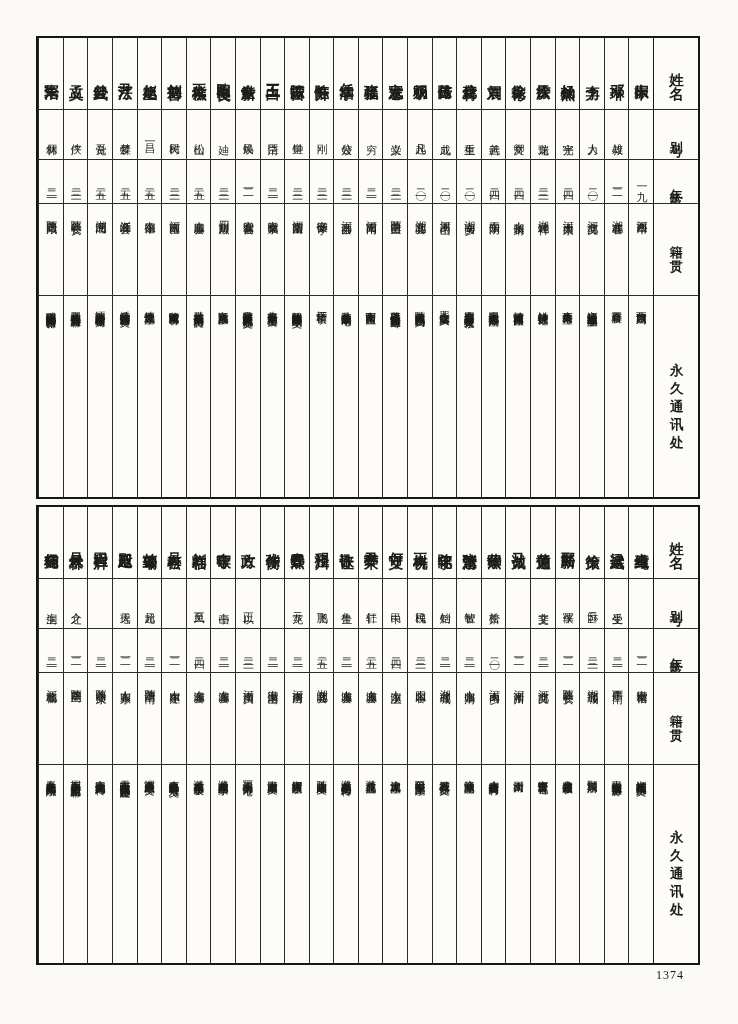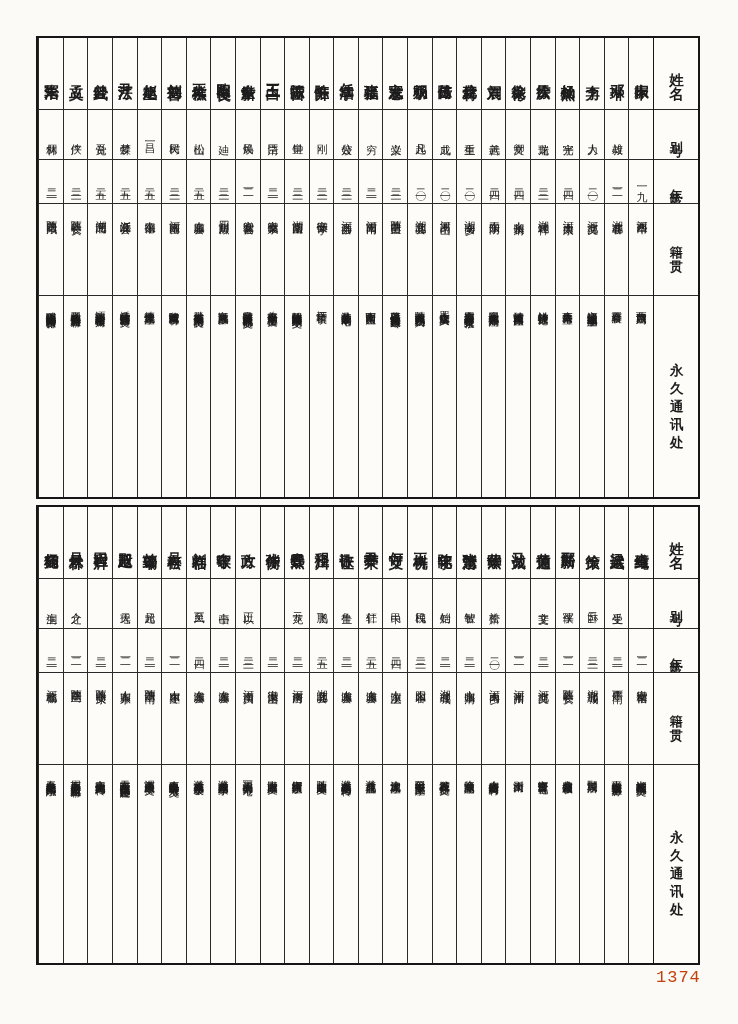--- a/index.html
+++ b/index.html
@@ -43,22 +43,22 @@
   
   .hcol .cell { background:#fdfcf8; }
   .hcol .v { font-weight:bold; font-size:14px; }
   .hcol .hname  .v { letter-spacing:12px; }
   .hcol .halias .v { letter-spacing:4px;  font-size:13px; }
   .hcol .hage   .v { letter-spacing:3px;  font-size:13px; }
   .hcol .horigin .v{ letter-spacing:14px; font-size:13px; }
   .hcol .haddr  .v { letter-spacing:18px; font-size:13.5px; }
   .pagenum {
     position:absolute; left:656px; top:968px;
-    font-size:17px; letter-spacing:1px; color:#c2410c;
-    font-family:Liberation Mono, monospace;
+    font-size:12px; letter-spacing:1px; color:#0f172a;
+    font-family:Liberation Serif, serif;
   }
 </style>
 </head>
 <body>
 
 <div class="page">
 
   <div class="tbl t1">
     <div class="cols">
         <div class="col">

